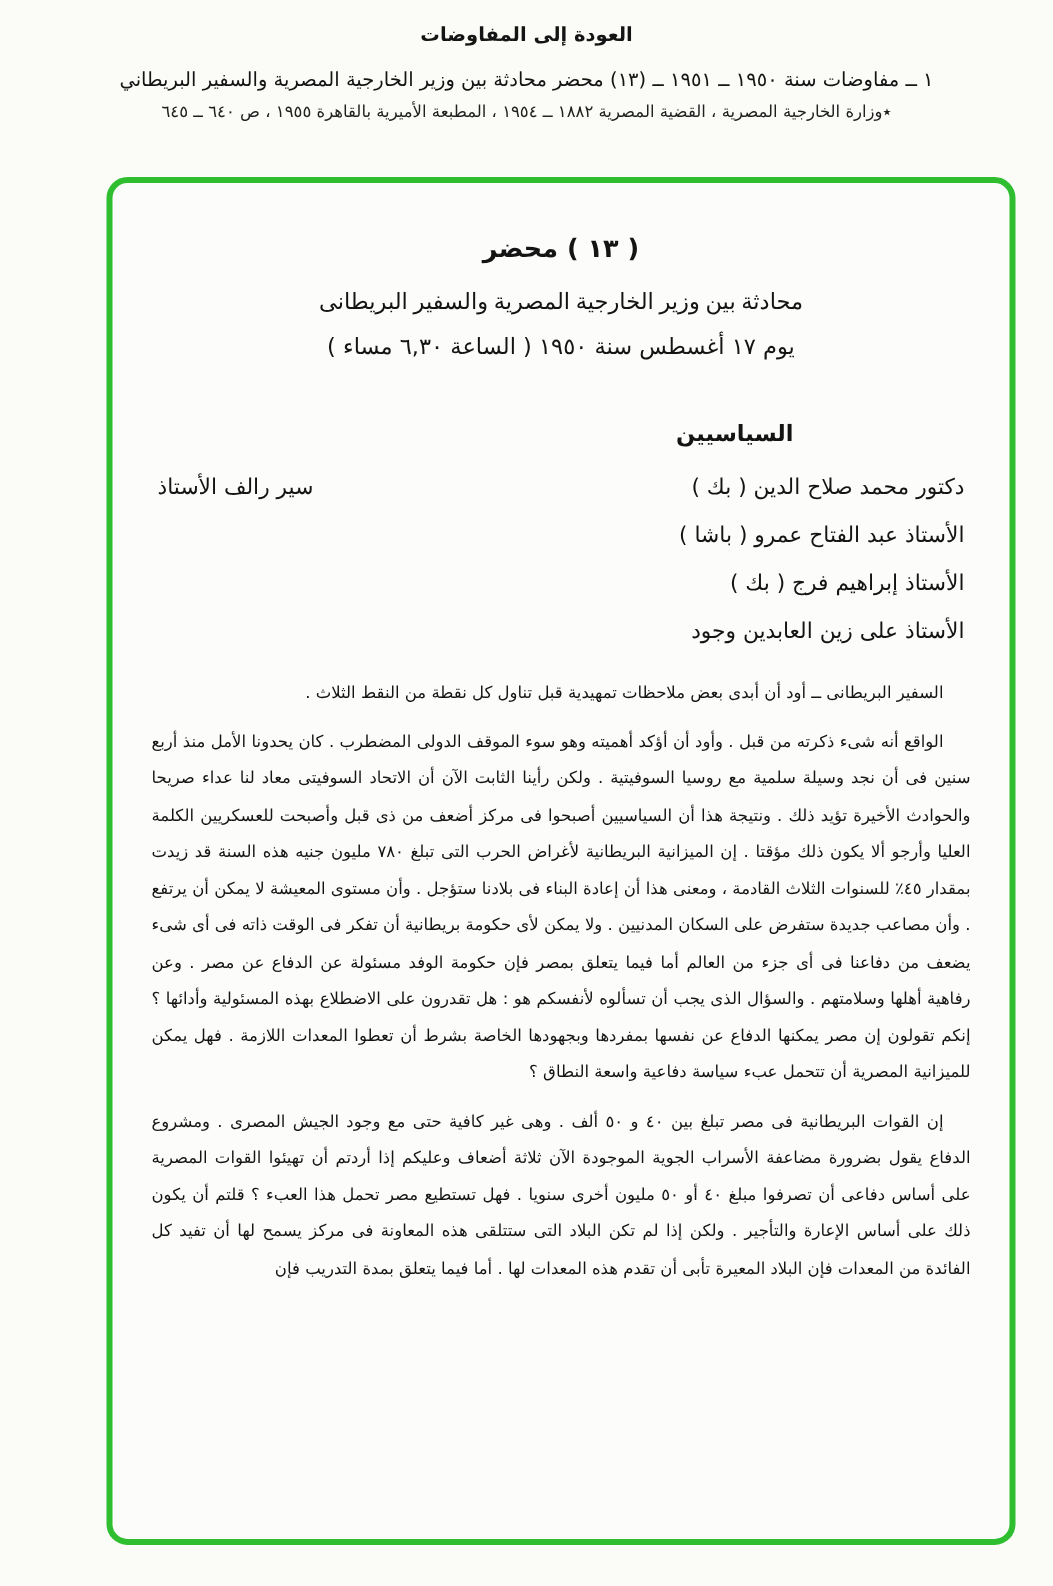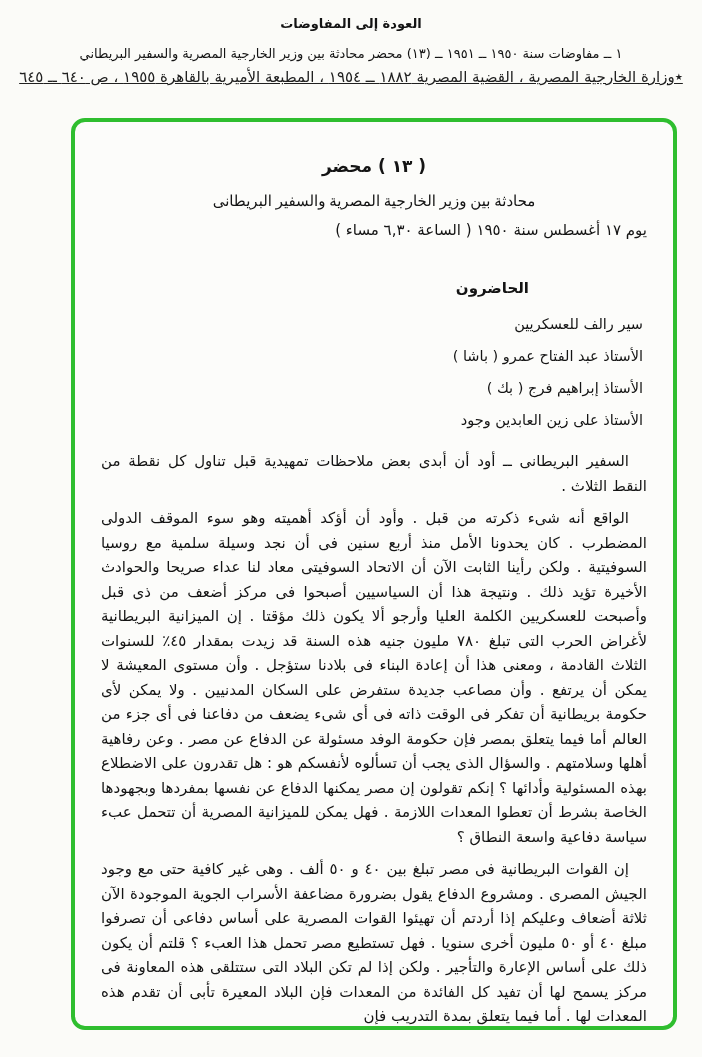--- a/index.html
+++ b/index.html
@@ -23,24 +23,23 @@
     font-weight: bold;
   }
   .page-header .line {
     font-size: 13px;
     font-weight: normal;
     margin-top: 15px;
     white-space: nowrap;
     padding: 0 6px;
   }
   .page-header .footnote {
-    font-size: 15px;
+    font-size: 11px;
     margin-top: 7px;
     color: #202020;
-    text-decoration: underline;
   }
   .doc-frame {
     position: absolute;
     left: 71px;
     top: 118px;
     width: 606px;
     height: 912px;
     border: 4px solid #2fbe2f;
     border-radius: 14px;
     padding: 26px 26px 20px 26px;
@@ -55,66 +54,67 @@
     letter-spacing: 1px;
     margin-top: 8px;
   }
   .doc-subtitle {
     text-align: center;
     font-size: 15px;
     margin-top: 16px;
     font-family: Liberation Serif, serif;
   }
   .doc-date {
-    text-align: right;
+    text-align: center;
     font-size: 15px;
     margin-top: 11px;
   }
   .attendees-heading {
     font-size: 15px;
     font-weight: bold;
     margin: 40px 118px 16px 0;
     width: fit-content;
   }
   .attendee-row {
     display: flex;
     justify-content: space-between;
     align-items: baseline;
     font-size: 14.5px;
     margin: 0 4px 10px 4px;
     line-height: 22px;
   }
   .paragraphs { margin-top: 18px; }
   .para {
-    font-size: 15px;
+    font-size: 11px;
     line-height: 24.5px;
     text-align: justify;
     margin-top: 8px;
   }
   .para.indent { text-indent: 18px; }
 </style>
 </head>
 <body>
 
 <div class="page-header">
   <div class="title">العودة إلى المفاوضات</div>
   <div class="line">١ ــ مفاوضات سنة ١٩٥٠ ــ ١٩٥١ ــ (١٣) محضر محادثة بين وزير الخارجية المصرية والسفير البريطاني</div>
   <div class="footnote">٭وزارة الخارجية المصرية ، القضية المصرية ١٨٨٢ ــ ١٩٥٤ ، المطبعة الأميرية بالقاهرة ١٩٥٥ ، ص ٦٤٠ ــ ٦٤٥</div>
 </div>
 
 <div class="doc-frame">
   <div class="doc-title">( ١٣ ) محضر</div>
   <div class="doc-subtitle">محادثة بين وزير الخارجية المصرية والسفير البريطانى</div>
   <div class="doc-date">يوم ١٧ أغسطس سنة ١٩٥٠ ( الساعة ٦,٣٠ مساء )</div>
 
-  <div class="attendees-heading">الحاضرون</div>
+  <div class="attendees-heading">السياسيين</div>
 
   <div class="attendees">
     <div class="attendee-row">
-      <span>سير رالف للعسكريين</span>
+      <span>دكتور محمد صلاح الدين ( بك )</span>
+      <span>سير رالف الأستاذ</span>
     </div>
     <div class="attendee-row">
       <span>الأستاذ عبد الفتاح عمرو ( باشا )</span>
     </div>
     <div class="attendee-row">
       <span>الأستاذ إبراهيم فرج ( بك )</span>
     </div>
     <div class="attendee-row">
       <span>الأستاذ على زين العابدين وجود</span>
     </div>

